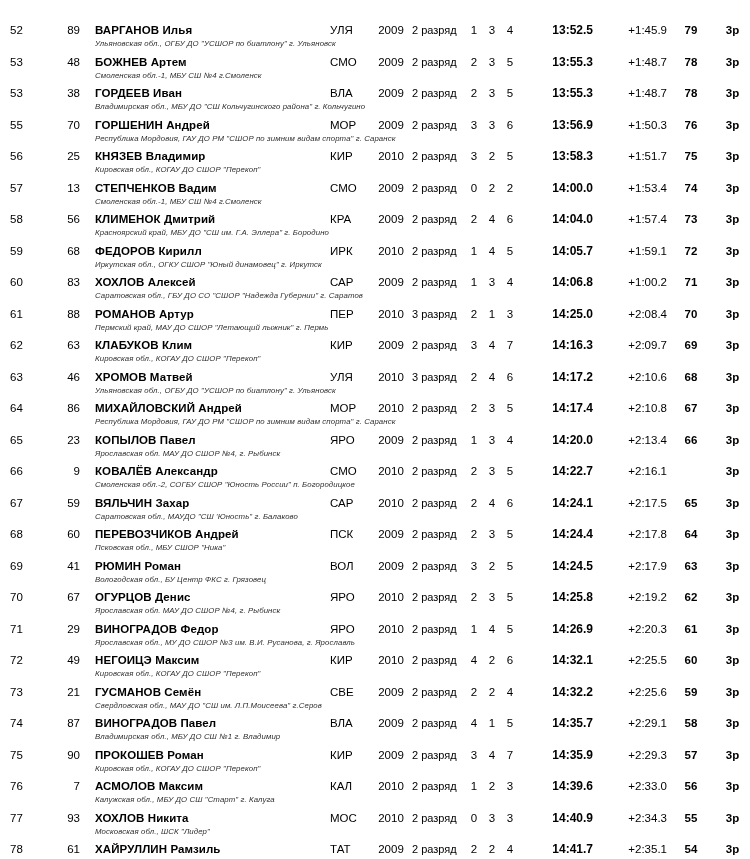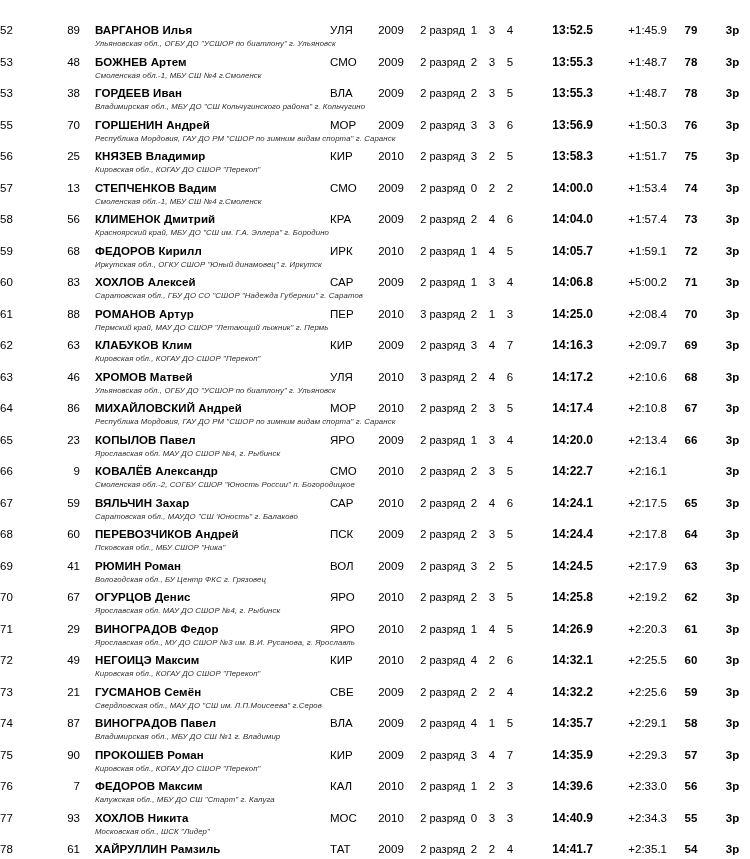--- a/index.html
+++ b/index.html
@@ -10,26 +10,26 @@
   }
   .results{padding-top:7px;}
   .entry{height:31.5px;}
   .main-line{
     display:grid;
     grid-template-columns:33px 47px 250px 42px 38px 55px 18px 18px 18px 74px 74px 48px 1fr;
     align-items:baseline;
     font-size:11.5px;
     line-height:15px;
   }
-  .c-place{text-align:left;margin-top:8px;}
+  .c-place{text-align:center;margin-top:8px;}
   .c-bib{text-align:right;}
   .c-name{padding-left:15px;font-weight:bold;letter-spacing:0.1px;margin-top:16px;}
   .c-region{text-align:left;}
   .c-year{text-align:center;}
-  .c-cat{padding-left:2px;text-align:right;font-size:11px;}
+  .c-cat{padding-left:2px;text-align:left;font-size:11px;}
   .c-p{text-align:center;}
   .c-time{text-align:right;font-weight:bold;font-size:12px;margin-top:14px;}
   .c-behind{text-align:right;}
   .c-points{text-align:center;font-weight:bold;}
   .c-rank{text-align:center;font-weight:bold;}
   .sub-line{
     margin-left:95px;
     font-size:7.8px;
     line-height:12px;
     font-style:italic;
@@ -199,21 +199,21 @@
       <span class="c-place">60</span>
       <span class="c-bib">83</span>
       <span class="c-name">ХОХЛОВ Алексей</span>
       <span class="c-region">САР</span>
       <span class="c-year">2009</span>
       <span class="c-cat">2 разряд</span>
       <span class="c-p">1</span>
       <span class="c-p">3</span>
       <span class="c-p">4</span>
       <span class="c-time">14:06.8</span>
-      <span class="c-behind">+5:00.2</span>
+      <span class="c-behind">+1:00.2</span>
       <span class="c-points">71</span>
       <span class="c-rank">3р</span>
     </div>
     <div class="sub-line">Саратовская обл., ГБУ ДО СО "СШОР "Надежда Губернии" г. Саратов</div>
   </div>
 
   <div class="entry">
     <div class="main-line">
       <span class="c-place">61</span>
       <span class="c-bib">88</span>
@@ -495,21 +495,21 @@
       <span class="c-points">57</span>
       <span class="c-rank">3р</span>
     </div>
     <div class="sub-line">Кировская обл., КОГАУ ДО СШОР "Перекоп"</div>
   </div>
 
   <div class="entry">
     <div class="main-line">
       <span class="c-place">76</span>
       <span class="c-bib">7</span>
-      <span class="c-name">ФЕДОРОВ Максим</span>
+      <span class="c-name">АСМОЛОВ Максим</span>
       <span class="c-region">КАЛ</span>
       <span class="c-year">2010</span>
       <span class="c-cat">2 разряд</span>
       <span class="c-p">1</span>
       <span class="c-p">2</span>
       <span class="c-p">3</span>
       <span class="c-time">14:39.6</span>
       <span class="c-behind">+2:33.0</span>
       <span class="c-points">56</span>
       <span class="c-rank">3р</span>

